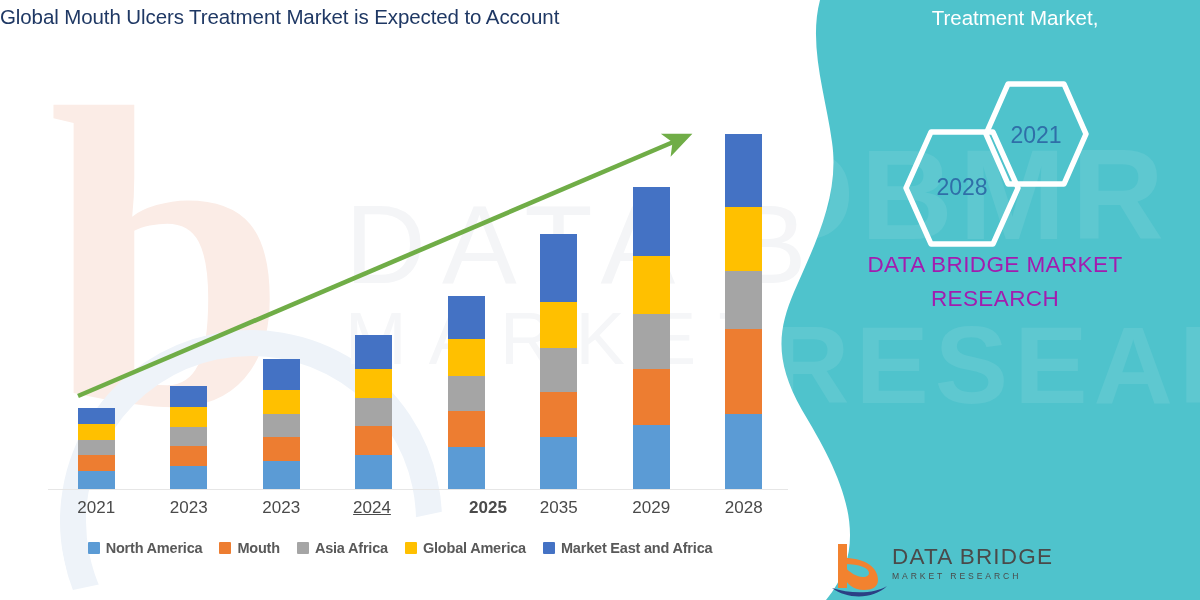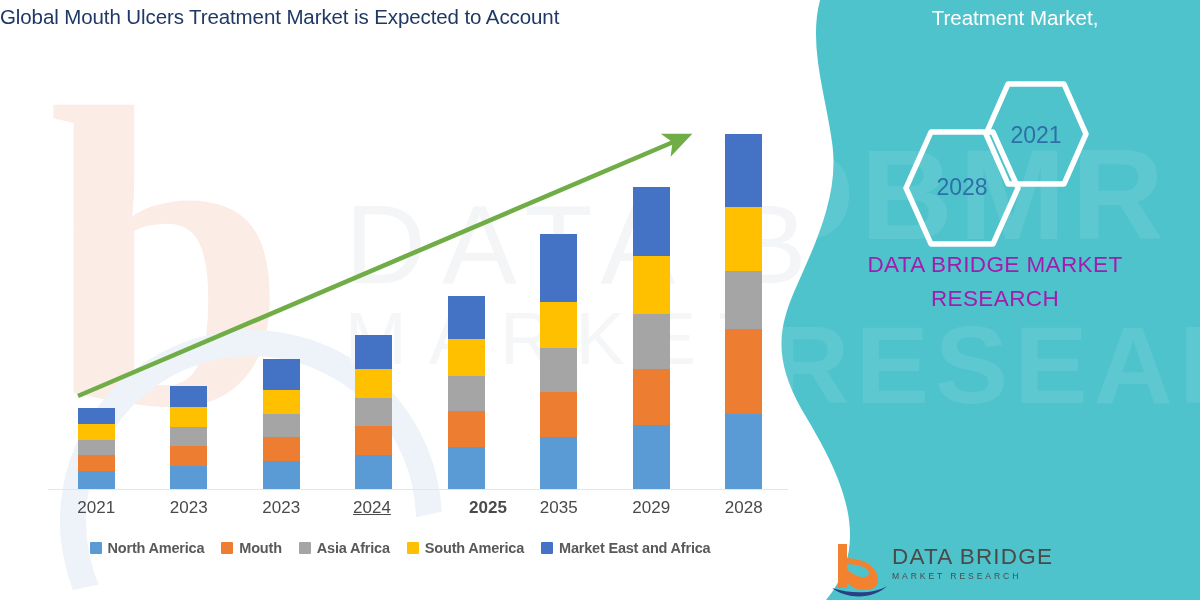--- a/index.html
+++ b/index.html
@@ -211,21 +211,21 @@
         <div class="leg-item">
           <span class="leg-sw" style="background: rgb(237, 125, 49);"></span>
           <span class="leg-lb">Mouth</span>
         </div>
         <div class="leg-item">
           <span class="leg-sw" style="background: rgb(165, 165, 165);"></span>
           <span class="leg-lb">Asia Africa</span>
         </div>
         <div class="leg-item">
           <span class="leg-sw" style="background: rgb(255, 192, 0);"></span>
-          <span class="leg-lb">South America</span>
+          <span class="leg-lb">Global America</span>
         </div>
         <div class="leg-item">
           <span class="leg-sw" style="background: rgb(68, 114, 196);"></span>
           <span class="leg-lb">Market East and Africa</span>
         </div>
       </div>
   </div>
 
   <div class="right-panel">
     <svg class="teal-shape" viewBox="0 0 420 600" preserveAspectRatio="none">

